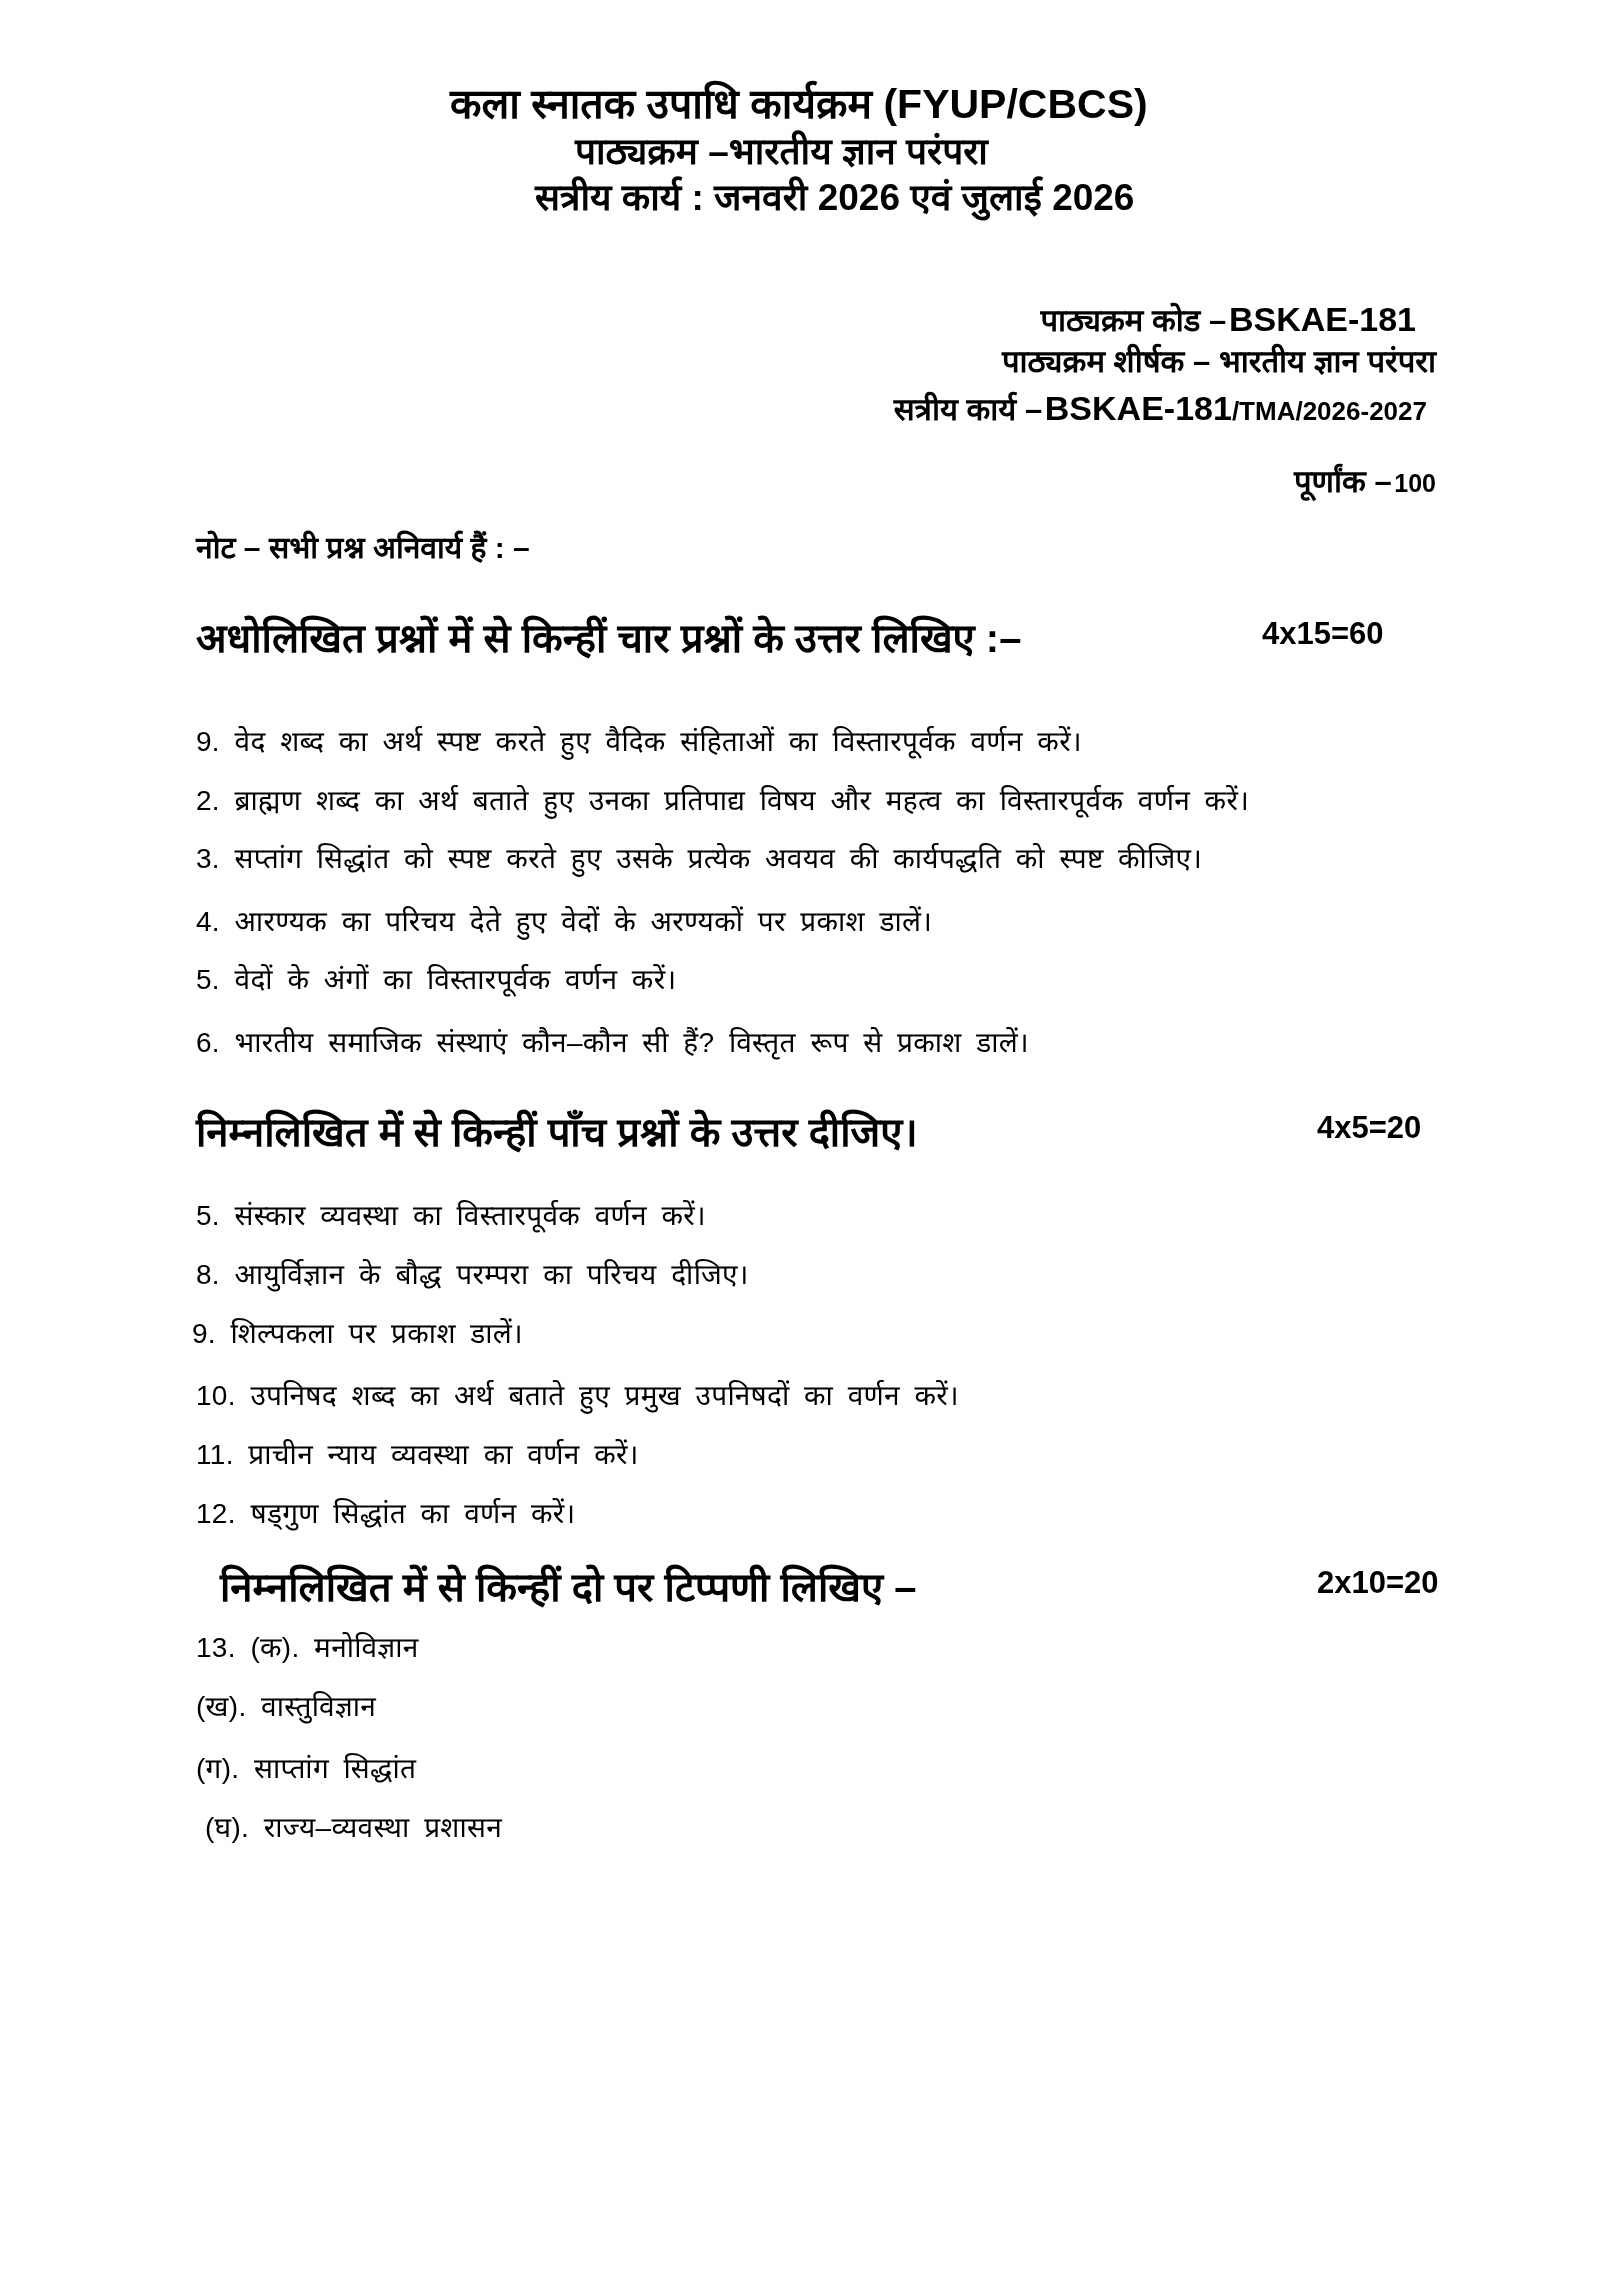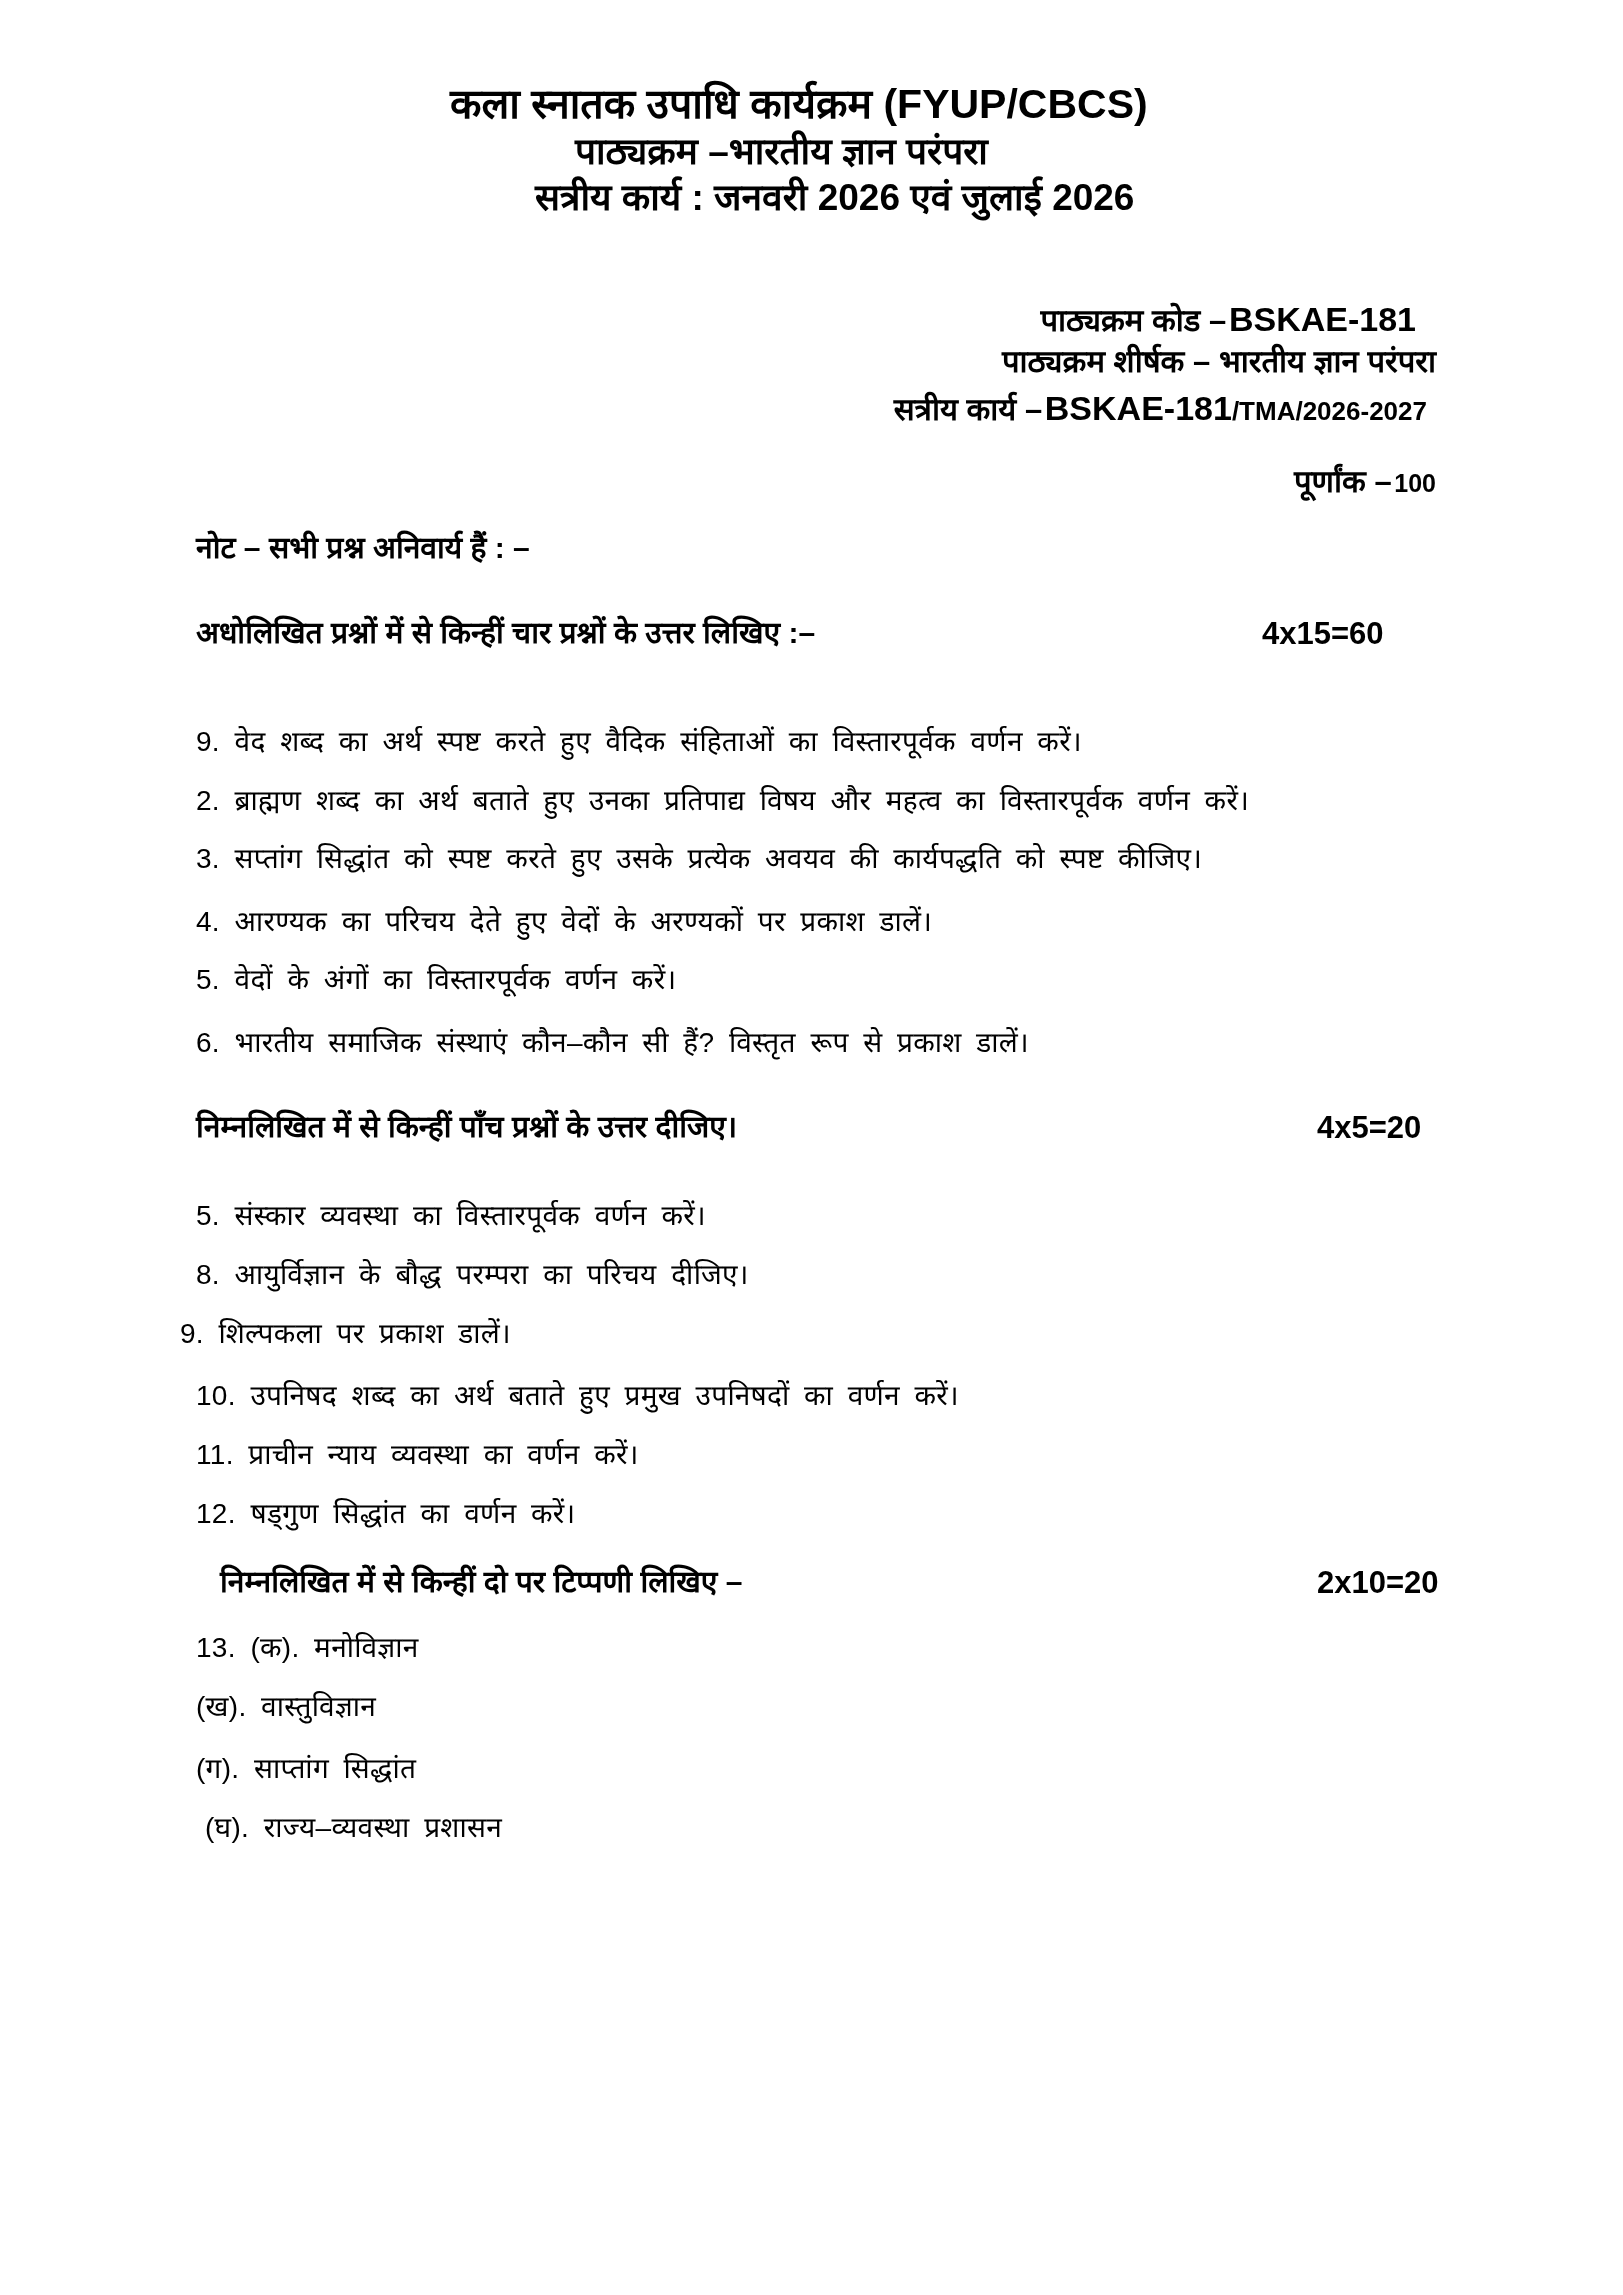--- a/index.html
+++ b/index.html
@@ -5,21 +5,21 @@
   html, body { margin: 0; padding: 0; background: #ffffff; }
   body { width: 1623px; height: 2295px; position: relative; overflow: hidden; color: #000; }
   .abs { position: absolute; white-space: nowrap; line-height: 1; }
   .bold { font-family: "Liberation Sans", "DejaVu Sans", sans-serif; font-weight: bold; }
   .reg  { font-family: "Liberation Sans", "DejaVu Sans", sans-serif; font-weight: normal; }
   .title1 { font-size: 41px; }
   .title2 { font-size: 37px; }
   .meta   { font-size: 31px; }
   .meta-code { font-size: 34px; }
   .note   { font-size: 30px; }
-  .sec    { font-size: 30px; }
+  .sec    { font-size: 40px; }
   .marks  { font-size: 31px; }
   .q      { font-size: 28px; letter-spacing: 0.3px; word-spacing: 6.5px; }
   .right  { text-align: right; }
 </style>
 </head>
 <body>
 
 <div class="abs bold title1" style="left:450px; top:84px;">कला स्नातक उपाधि कार्यक्रम (FYUP/CBCS)</div>
 <div class="abs bold title2" style="left:575px; top:133px;">पाठ्यक्रम –भारतीय ज्ञान परंपरा</div>
 <div class="abs bold title2" style="left:535px; top:179px;">सत्रीय कार्य : जनवरी 2026 एवं जुलाई 2026</div>
@@ -51,21 +51,21 @@
 <div class="abs reg q" style="left:196px; top:845px;">3. सप्तांग सिद्धांत को स्पष्ट करते हुए उसके प्रत्येक अवयव की कार्यपद्धति को स्पष्ट कीजिए।</div>
 <div class="abs reg q" style="left:196px; top:908px;">4. आरण्यक का परिचय देते हुए वेदों के अरण्यकों पर प्रकाश डालें।</div>
 <div class="abs reg q" style="left:196px; top:966px;">5. वेदों के अंगों का विस्तारपूर्वक वर्णन करें।</div>
 <div class="abs reg q" style="left:196px; top:1029px;">6. भारतीय समाजिक संस्थाएं कौन–कौन सी हैं? विस्तृत रूप से प्रकाश डालें।</div>
 
 <div class="abs bold sec" style="left:196px; top:1112px;">निम्नलिखित में से किन्हीं पाँच प्रश्नों के उत्तर दीजिए।</div>
 <div class="abs bold marks" style="left:1317px; top:1112px;">4x5=20</div>
 
 <div class="abs reg q" style="left:196px; top:1202px;">5. संस्कार व्यवस्था का विस्तारपूर्वक वर्णन करें।</div>
 <div class="abs reg q" style="left:196px; top:1261px;">8. आयुर्विज्ञान के बौद्ध परम्परा का परिचय दीजिए।</div>
-<div class="abs reg q" style="left:180px; top:1320px;text-align:right;">9. शिल्पकला पर प्रकाश डालें।</div>
+<div class="abs reg q" style="left:192px; top:1320px;text-align:right;">9. शिल्पकला पर प्रकाश डालें।</div>
 <div class="abs reg q" style="left:196px; top:1382px;">10. उपनिषद शब्द का अर्थ बताते हुए प्रमुख उपनिषदों का वर्णन करें।</div>
 <div class="abs reg q" style="left:196px; top:1441px;">11. प्राचीन न्याय व्यवस्था का वर्णन करें।</div>
 <div class="abs reg q" style="left:196px; top:1500px;">12. षड्गुण सिद्धांत का वर्णन करें।</div>
 
 <div class="abs bold sec" style="left:196px; top:1567px;margin-left:24px;">निम्नलिखित में से किन्हीं दो पर टिप्पणी लिखिए –</div>
 <div class="abs bold marks" style="left:1317px; top:1567px;">2x10=20</div>
 
 <div class="abs reg q" style="left:196px; top:1634px;">13. (क). मनोविज्ञान</div>
 <div class="abs reg q" style="left:196px; top:1693px;">(ख). वास्तुविज्ञान</div>
 <div class="abs reg q" style="left:196px; top:1755px;">(ग). साप्तांग सिद्धांत</div>

